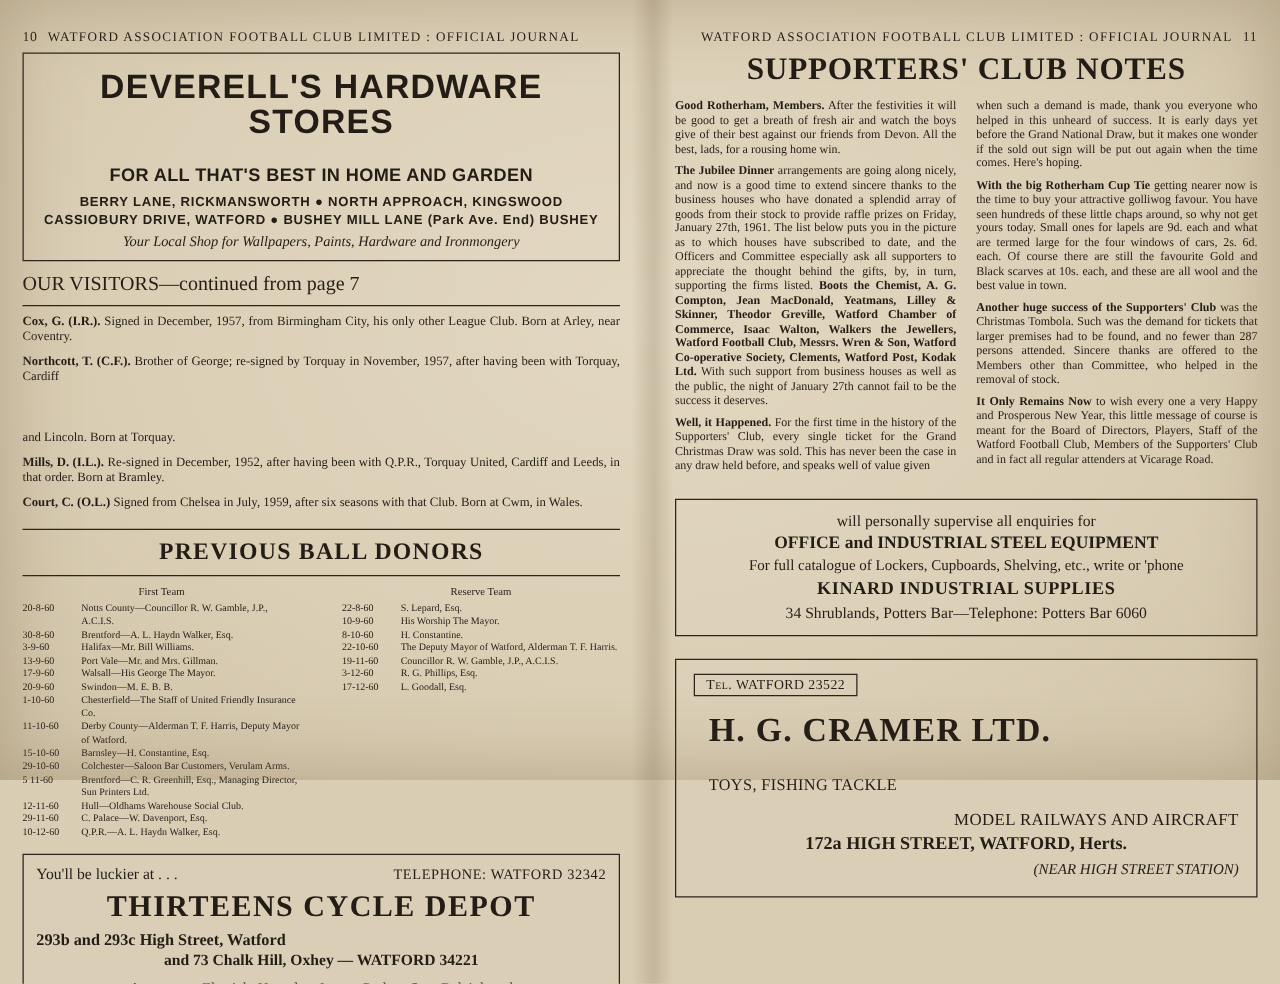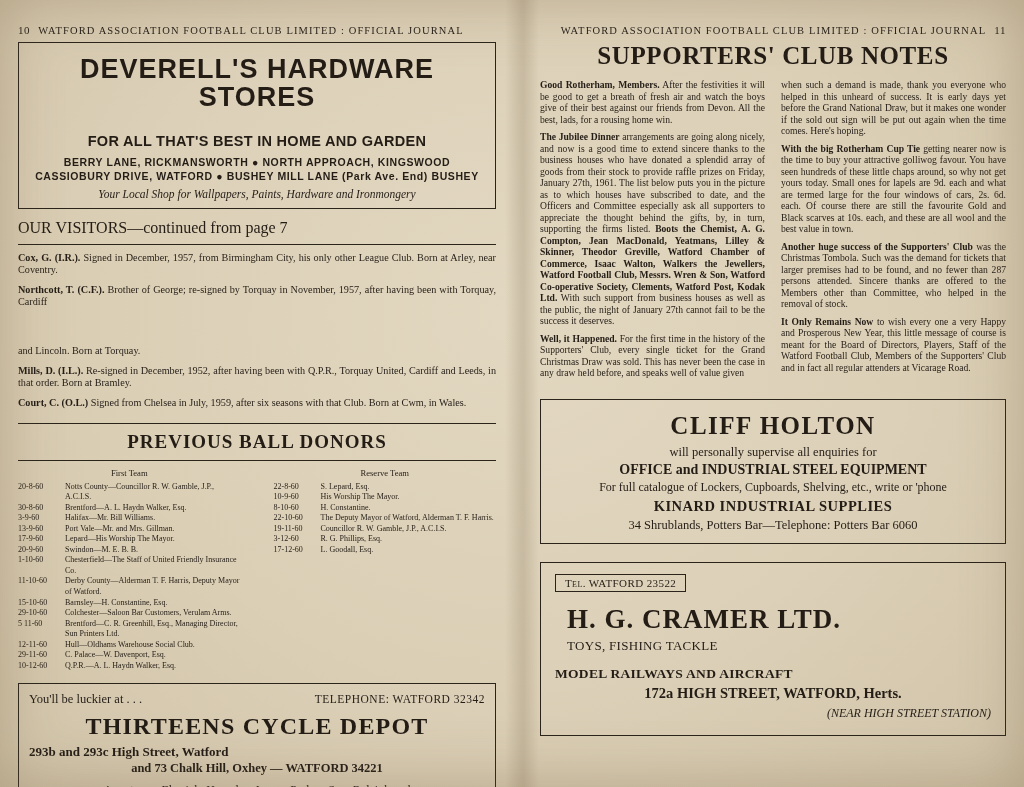--- a/index.html
+++ b/index.html
@@ -3,21 +3,21 @@
 <meta charset="utf-8">
 <style>
   html,body{margin:0;padding:0;}
   body{
     width:1024px;height:787px;overflow:hidden;
     background:#d9cdb4;
     font-family:"Liberation Serif", serif;
     color:#241d16;
   }
   .page{
-    position:relative;width:1024px;height:787px;
+    position:relative;width:1024px;height:624px;
     background:
       radial-gradient(ellipse at 50% 40%, #e2d7c0 0%, #dbcfb6 55%, #cfc2a6 100%);
   }
   
   .gutter{
     position:absolute;left:505px;top:0;width:34px;height:787px;
     background:linear-gradient(to right, rgba(120,100,70,0.00) 0%, rgba(110,92,64,0.18) 45%, rgba(110,92,64,0.20) 55%, rgba(120,100,70,0.00) 100%);
     pointer-events:none;
   }
   .edge-shadow{
@@ -125,23 +125,23 @@
   .ch-l2{text-align:center;font-weight:bold;font-size:14px;margin:2px 0;}
   .ch-l3{text-align:center;font-size:12px;margin:2px 0;}
   .ch-l4{text-align:center;font-weight:bold;font-size:14.5px;letter-spacing:.5px;margin:3px 0;}
   .ch-l5{text-align:center;font-size:12.5px;margin:2px 0 2px;}
 
   
   .cr-tel{
     font-variant:small-caps;font-size:11px;letter-spacing:.4px;
     border:1.2px solid #2b241b;display:inline-block;padding:2px 9px;margin-bottom:8px;
   }
-  .cr-title{font-weight:bold;font-size:27px;letter-spacing:1px;margin:4px 0 3px;}
+  .cr-title{font-weight:bold;font-size:27px;letter-spacing:1px;margin:4px 0 20px;}
   .cr-sub{font-size:13px;letter-spacing:.3px;margin:3px 0 12px;}
-  .cr-l1{text-align:left;font-size:13.5px;letter-spacing:.3px;margin:3px 0;font-weight:bold;}
+  .cr-l1{text-align:right;font-size:13.5px;letter-spacing:.3px;margin:3px 0;}
   .cr-l2{text-align:center;font-weight:bold;font-size:14.5px;margin:3px 0;}
   .cr-l3{text-align:right;font-style:italic;font-size:12px;margin-top:4px;}
   .cr-inner{padding-left:12px;}
 </style>
 </head>
 <body>
 
 <div class="page">
   <div class="gutter"></div>
 
@@ -194,21 +194,21 @@
           <div class="pbd-row">
               <span class="pbd-date">3-9-60</span>
               <span class="pbd-name">Halifax—Mr. Bill Williams.</span>
             </div>
           <div class="pbd-row">
               <span class="pbd-date">13-9-60</span>
               <span class="pbd-name">Port Vale—Mr. and Mrs. Gillman.</span>
             </div>
           <div class="pbd-row">
               <span class="pbd-date">17-9-60</span>
-              <span class="pbd-name">Lepard—His Worship The Mayor.</span>
+              <span class="pbd-name">Walsall—His George The Mayor.</span>
             </div>
           <div class="pbd-row">
               <span class="pbd-date">20-9-60</span>
               <span class="pbd-name">Swindon—M. E. B. B.</span>
             </div>
           <div class="pbd-row">
               <span class="pbd-date">1-10-60</span>
               <span class="pbd-name">Chesterfield—The Staff of United Friendly Insurance Co.</span>
             </div>
           <div class="pbd-row">
@@ -313,21 +313,20 @@
       </div>
       <div>
         <p>when such a demand is made, thank you everyone who helped in this unheard of success. It is early days yet before the Grand National Draw, but it makes one wonder if the sold out sign will be put out again when the time comes. Here's hoping.</p>
         <p><b>With the big Rotherham Cup Tie</b> getting nearer now is the time to buy your attractive golliwog favour. You have seen hundreds of these little chaps around, so why not get yours today. Small ones for lapels are 9d. each and what are termed large for the four windows of cars, 2s. 6d. each. Of course there are still the favourite Gold and Black scarves at 10s. each, and these are all wool and the best value in town.</p>
         <p><b>Another huge success of the Supporters' Club</b> was the Christmas Tombola. Such was the demand for tickets that larger premises had to be found, and no fewer than 287 persons attended. Sincere thanks are offered to the Members other than Committee, who helped in the removal of stock.</p>
         <p><b>It Only Remains Now</b> to wish every one a very Happy and Prosperous New Year, this little message of course is meant for the Board of Directors, Players, Staff of the Watford Football Club, Members of the Supporters' Club and in fact all regular attenders at Vicarage Road.</p>
       </div>
     </div>
 
     <div class="box" style="margin-top:14px;">
-      <div class="ch-title">CLIFF HOLTON</div>
       <div class="ch-l1">will personally supervise all enquiries for</div>
       <div class="ch-l2">OFFICE and INDUSTRIAL STEEL EQUIPMENT</div>
       <div class="ch-l3">For full catalogue of Lockers, Cupboards, Shelving, etc., write or 'phone</div>
       <div class="ch-l4">KINARD INDUSTRIAL SUPPLIES</div>
       <div class="ch-l5">34 Shrublands, Potters Bar—Telephone: Potters Bar 6060</div>
     </div>
 
     <div class="box" style="margin-top:18px;padding:10px 14px 14px;">
       <div class="cr-tel">Tel. WATFORD 23522</div>
       <div class="cr-inner">

